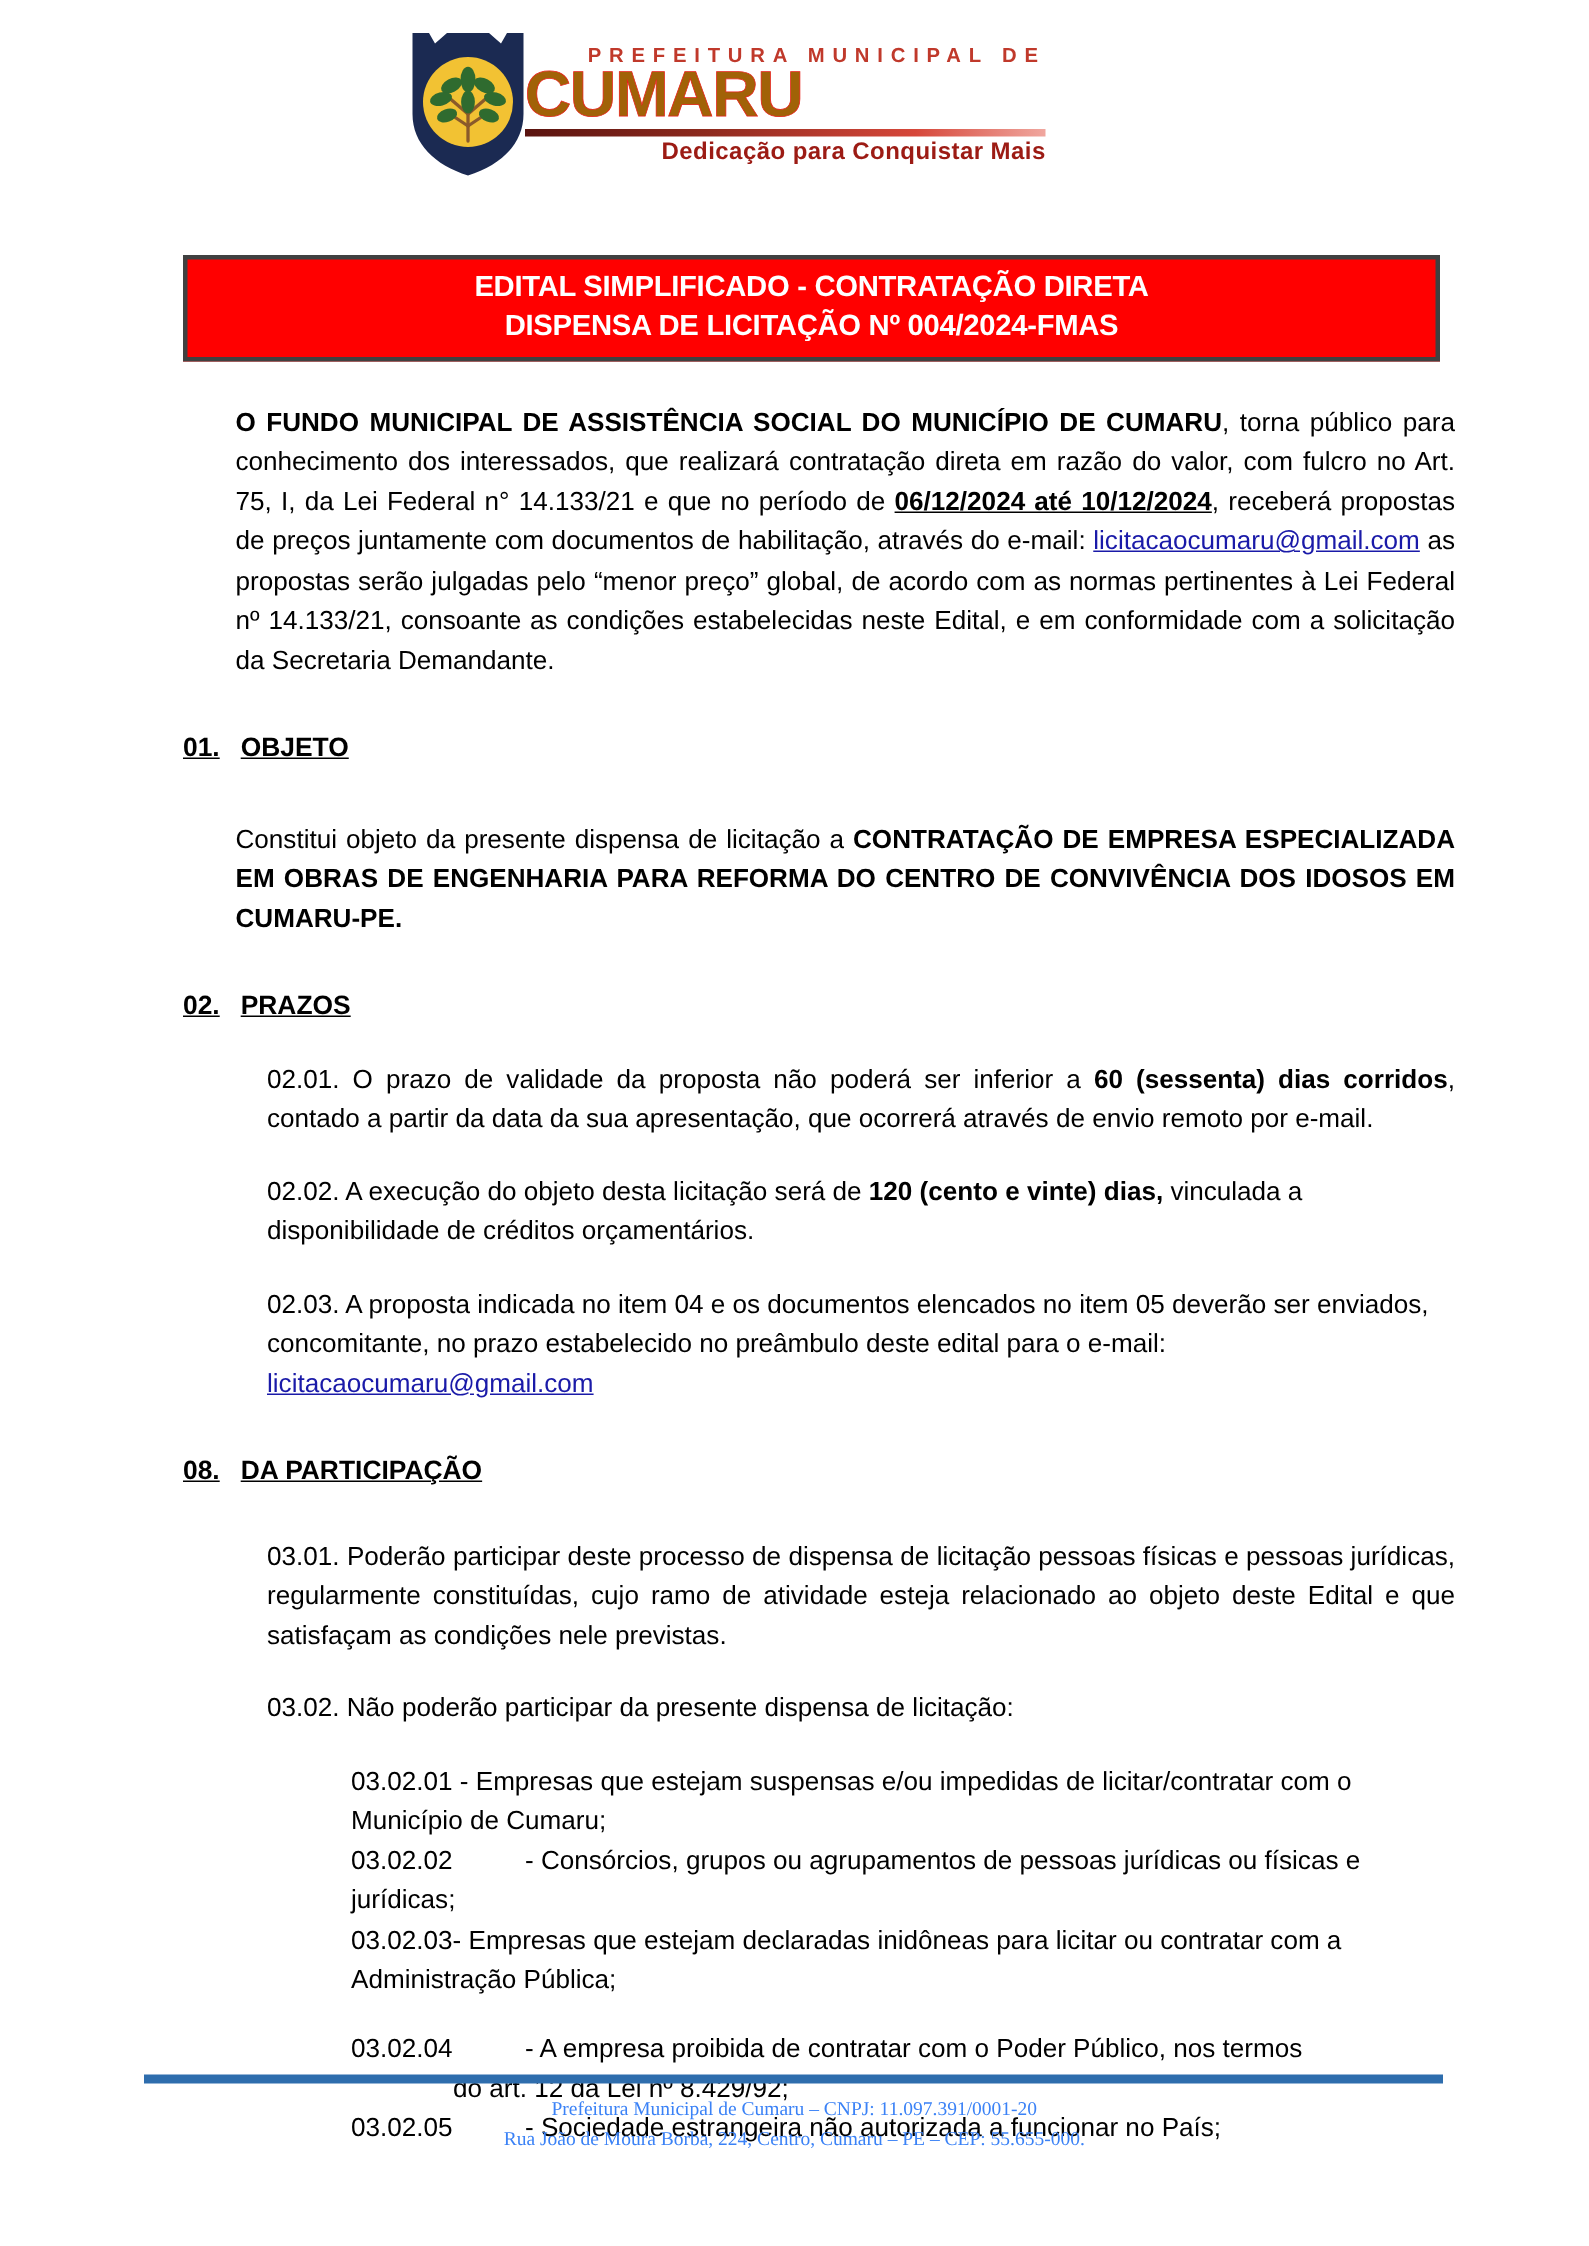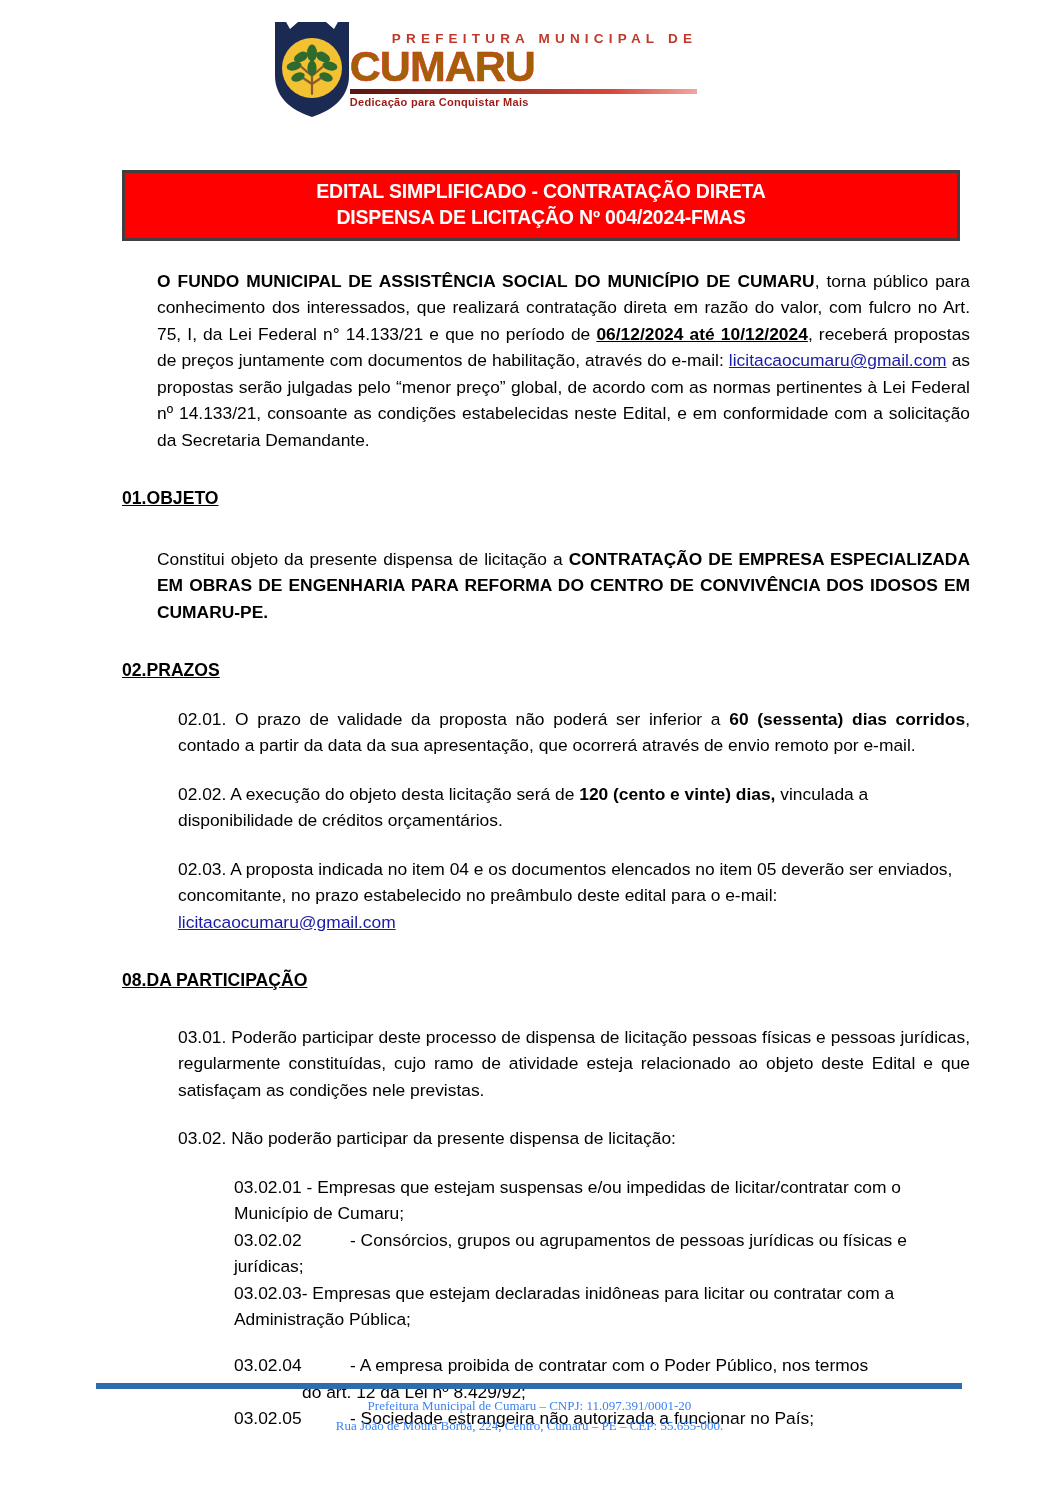--- a/index.html
+++ b/index.html
@@ -74,26 +74,26 @@
     -webkit-text-stroke: 0.5px #e8201a;
   }
   .logo-rule {
     height: 5px;
     width: 100%;
     background: linear-gradient(to right, #5a1410 0%, #8e2a1e 35%, #d6473a 75%, #f0a79f 100%);
     margin-top: 2px;
     margin-bottom: 3px;
   }
   .logo-tagline {
-    font-size: 11px;
+    font-size: 16px;
     font-weight: bold;
     color: #9c1b14;
     letter-spacing: 0.3px;
     line-height: 1;
-    text-align: left;
+    text-align: right;
     font-family: "Liberation Sans", sans-serif;
   }
 
   
   .banner {
     position: absolute;
     top: 170px;
     left: 122px;
     width: 838px;
     background: #ff0000;
@@ -134,20 +134,21 @@
   }
 
   .section-head {
     margin-top: 32px;
     margin-bottom: 0;
     font-weight: bold;
     font-size: 17.6px;
   }
   .section-head .num {
     text-decoration: underline;
+    margin-right: 14px;
   }
   .section-head .title {
     text-decoration: underline;
   }
 
   .objeto-body {
     margin-top: 34px;
   }
 
   .sub {

